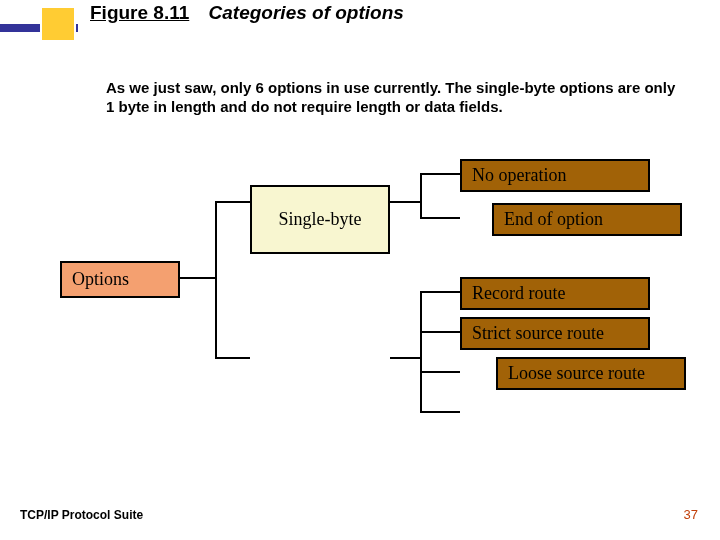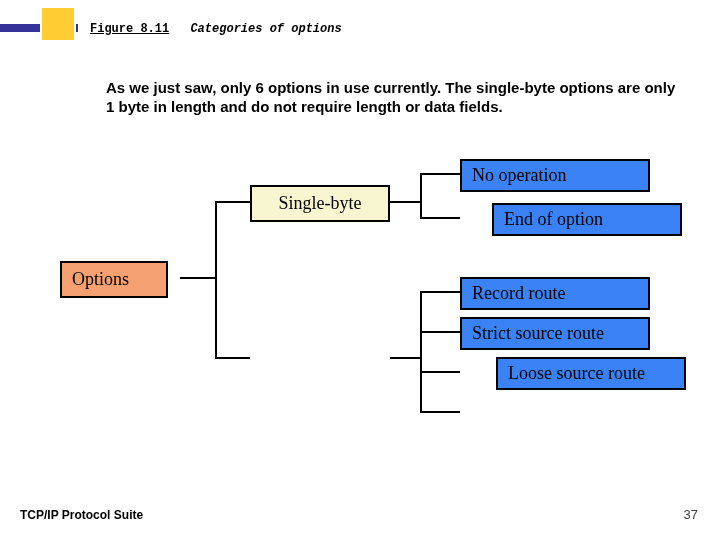--- a/index.html
+++ b/index.html
@@ -24,23 +24,23 @@
     left: 40px;
     top: 6px;
     width: 36px;
     height: 36px;
     background: #ffcc33;
     border: 2px solid #ffffff;
   }
   .figure-title {
     position: absolute;
     left: 90px;
-    top: 22px;
-    font-size: 12px;
-    font-family: Liberation Mono, monospace;
+    top: 2px;
+    font-size: 19px;
+    font-family: Liberation Sans, sans-serif;
   }
   .figure-label { font-weight: bold; text-decoration: underline; }
   .figure-caption { font-weight: bold; font-style: italic; margin-left: 14px; }
   .body-text {
     position: absolute;
     left: 106px;
     top: 79px;
     width: 570px;
     font-family: Verdana, Arial, sans-serif;
     font-size: 15px;
@@ -50,39 +50,39 @@
   .diagram {
     position: absolute;
     left: 60px;
     top: 155px;
     width: 600px;
     height: 290px;
   }
   .box {
     position: absolute;
     border: 2px solid #000;
-    background: #3b82f6;
+    background: #a16207;
     padding: 4px 10px;
     font-size: 18px;
     font-family: "Times New Roman", serif;
     white-space: nowrap;
   }
   .box.root {
     background: #f4a070;
     left: 0;
     top: 106px;
-    width: 108px;
+    width: 120px;
     text-align: left;
     padding: 6px 10px;
   }
   .box.cat {
     background: #f8f6d0;
     width: 140px;
     text-align: center;
-    padding: 6px 10px;
+    padding: 22px 10px;
   }
   .box.leaf {
     width: 190px;
     text-align: left;
     padding: 4px 10px;
   }
   .line {
     position: absolute;
     background: #000;
   }
@@ -95,21 +95,21 @@
     font-family: Verdana, Arial, sans-serif;
     font-size: 12px;
     font-weight: bold;
   }
   .footer-right {
     position: absolute;
     right: 22px;
     bottom: 18px;
     font-family: Verdana, Arial, sans-serif;
     font-size: 13px;
-    color: #404040;
+    color: #c2410c;
   }
 </style>
 </head>
 <body>
 
 <div class="header-bar"></div>
 <div class="header-square"></div>
 
 <div class="figure-title">
   <span class="figure-label">Figure 8.11</span>

